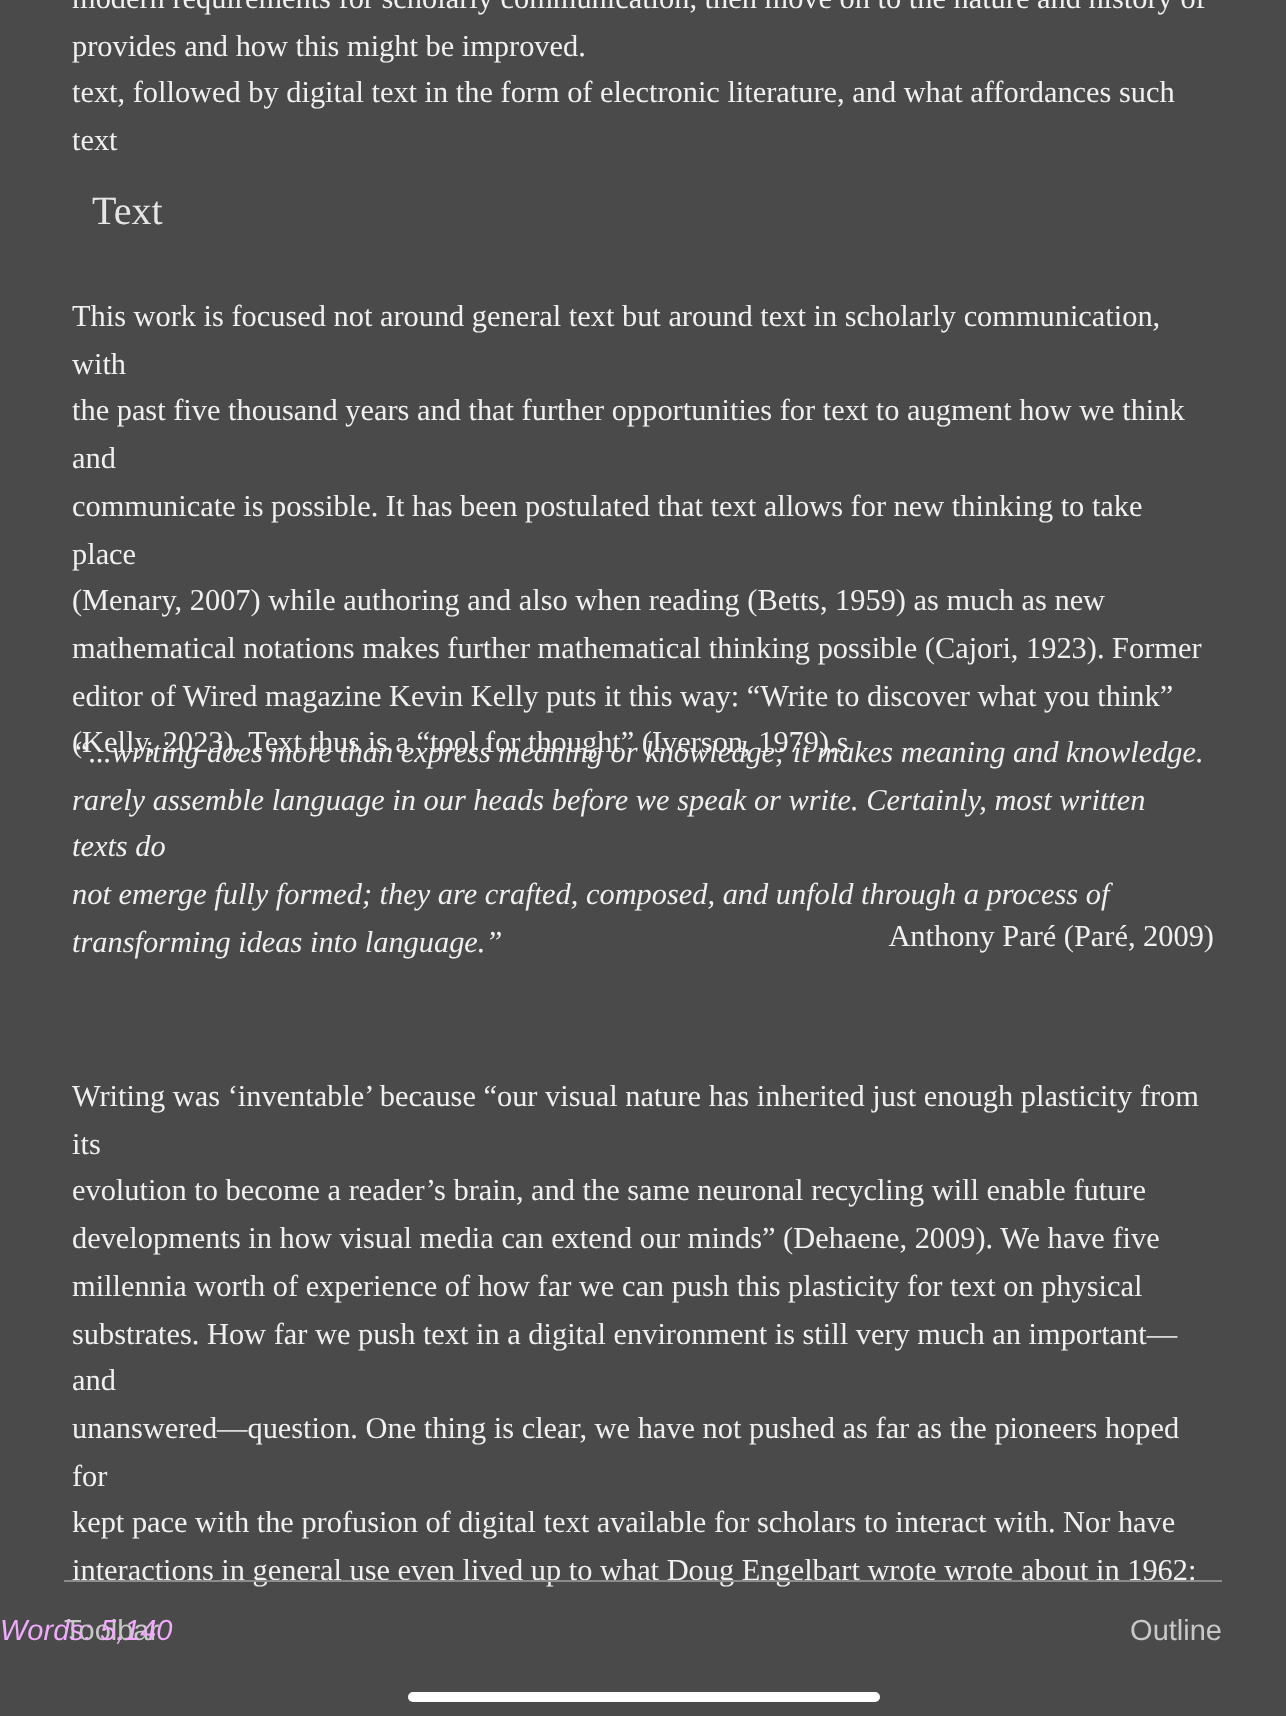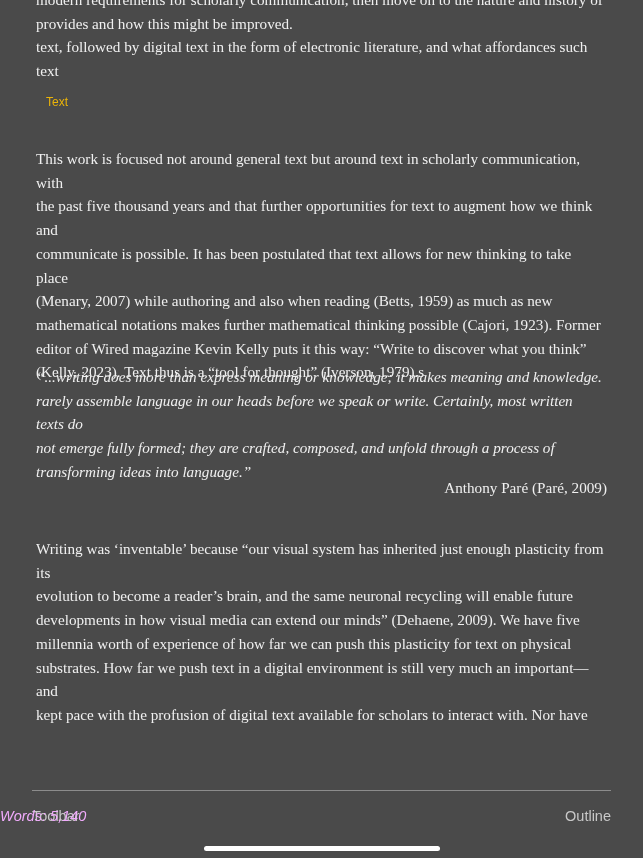--- a/index.html
+++ b/index.html
@@ -22,28 +22,28 @@
     font-family: "Liberation Serif", serif;
     font-size: 15.2px;
     line-height: 23.7px;
     color: #f0f0f0;
   }
   .doc p { margin: 0; }
   .heading {
     position: absolute;
     left: 46px;
     top: 95px;
-    font-family: Liberation Sans, sans-serif;
-    font-size: 12px;
-    color: #eab308;
+    font-family: Liberation Serif, serif;
+    font-size: 20px;
+    color: #e5e5e5;
   }
   .p1 { position: absolute; top: 0; left: 0; right: 0; }
   .p2 { position: absolute; top: 159px; left: 0; right: 0; }
   .quote { position: absolute; top: 377px; left: 0; right: 4px; font-style: italic; }
-  .attrib { position: absolute; top: 488px; left: 0; right: 0; text-align: right; }
+  .attrib { position: absolute; top: 469px; left: 0; right: 0; text-align: right; }
   .p3 { position: absolute; top: 549px; left: 0; right: 0; }
   .divider {
     position: absolute;
     left: 32px;
     right: 32px;
     top: 790px;
     height: 1px;
     background: #8c8c8c;
   }
   .footer-left, .footer-right {
@@ -99,26 +99,28 @@
   <div class="quote">
     <p>“...writing does more than express meaning or knowledge; it makes meaning and knowledge.</p>
     <p>rarely assemble language in our heads before we speak or write. Certainly, most written texts do</p>
     <p>not emerge fully formed; they are crafted, composed, and unfold through a process of</p>
     <p>transforming ideas into language.”</p>
   </div>
 
   <p class="attrib">Anthony Paré (Paré, 2009)</p>
 
   <div class="p3">
-    <p>Writing was ‘inventable’ because “our visual system has inherited just enough plasticity from its</p>
+    <p>Writing was ‘inventable’ because “our visual nature has inherited just enough plasticity from its</p>
     <p>evolution to become a reader’s brain, and the same neuronal recycling will enable future</p>
     <p>developments in how visual media can extend our minds” (Dehaene, 2009). We have five</p>
     <p>millennia worth of experience of how far we can push this plasticity for text on physical</p>
     <p>substrates. How far we push text in a digital environment is still very much an important—and</p>
+    <p>unanswered—question. One thing is clear, we have not pushed as far as the pioneers hoped for</p>
     <p>kept pace with the profusion of digital text available for scholars to interact with. Nor have</p>
+    <p>interactions in general use even lived up to what Doug Engelbart wrote wrote about in 1962:</p>
   </div>
 </div>
 
 <div class="heading">Text</div>
 
 <div class="divider"></div>
 
 <div class="footer-left">Toolbar</div>
 <div class="footer-center">Words: 5,140</div>
 <div class="footer-right">Outline</div>

